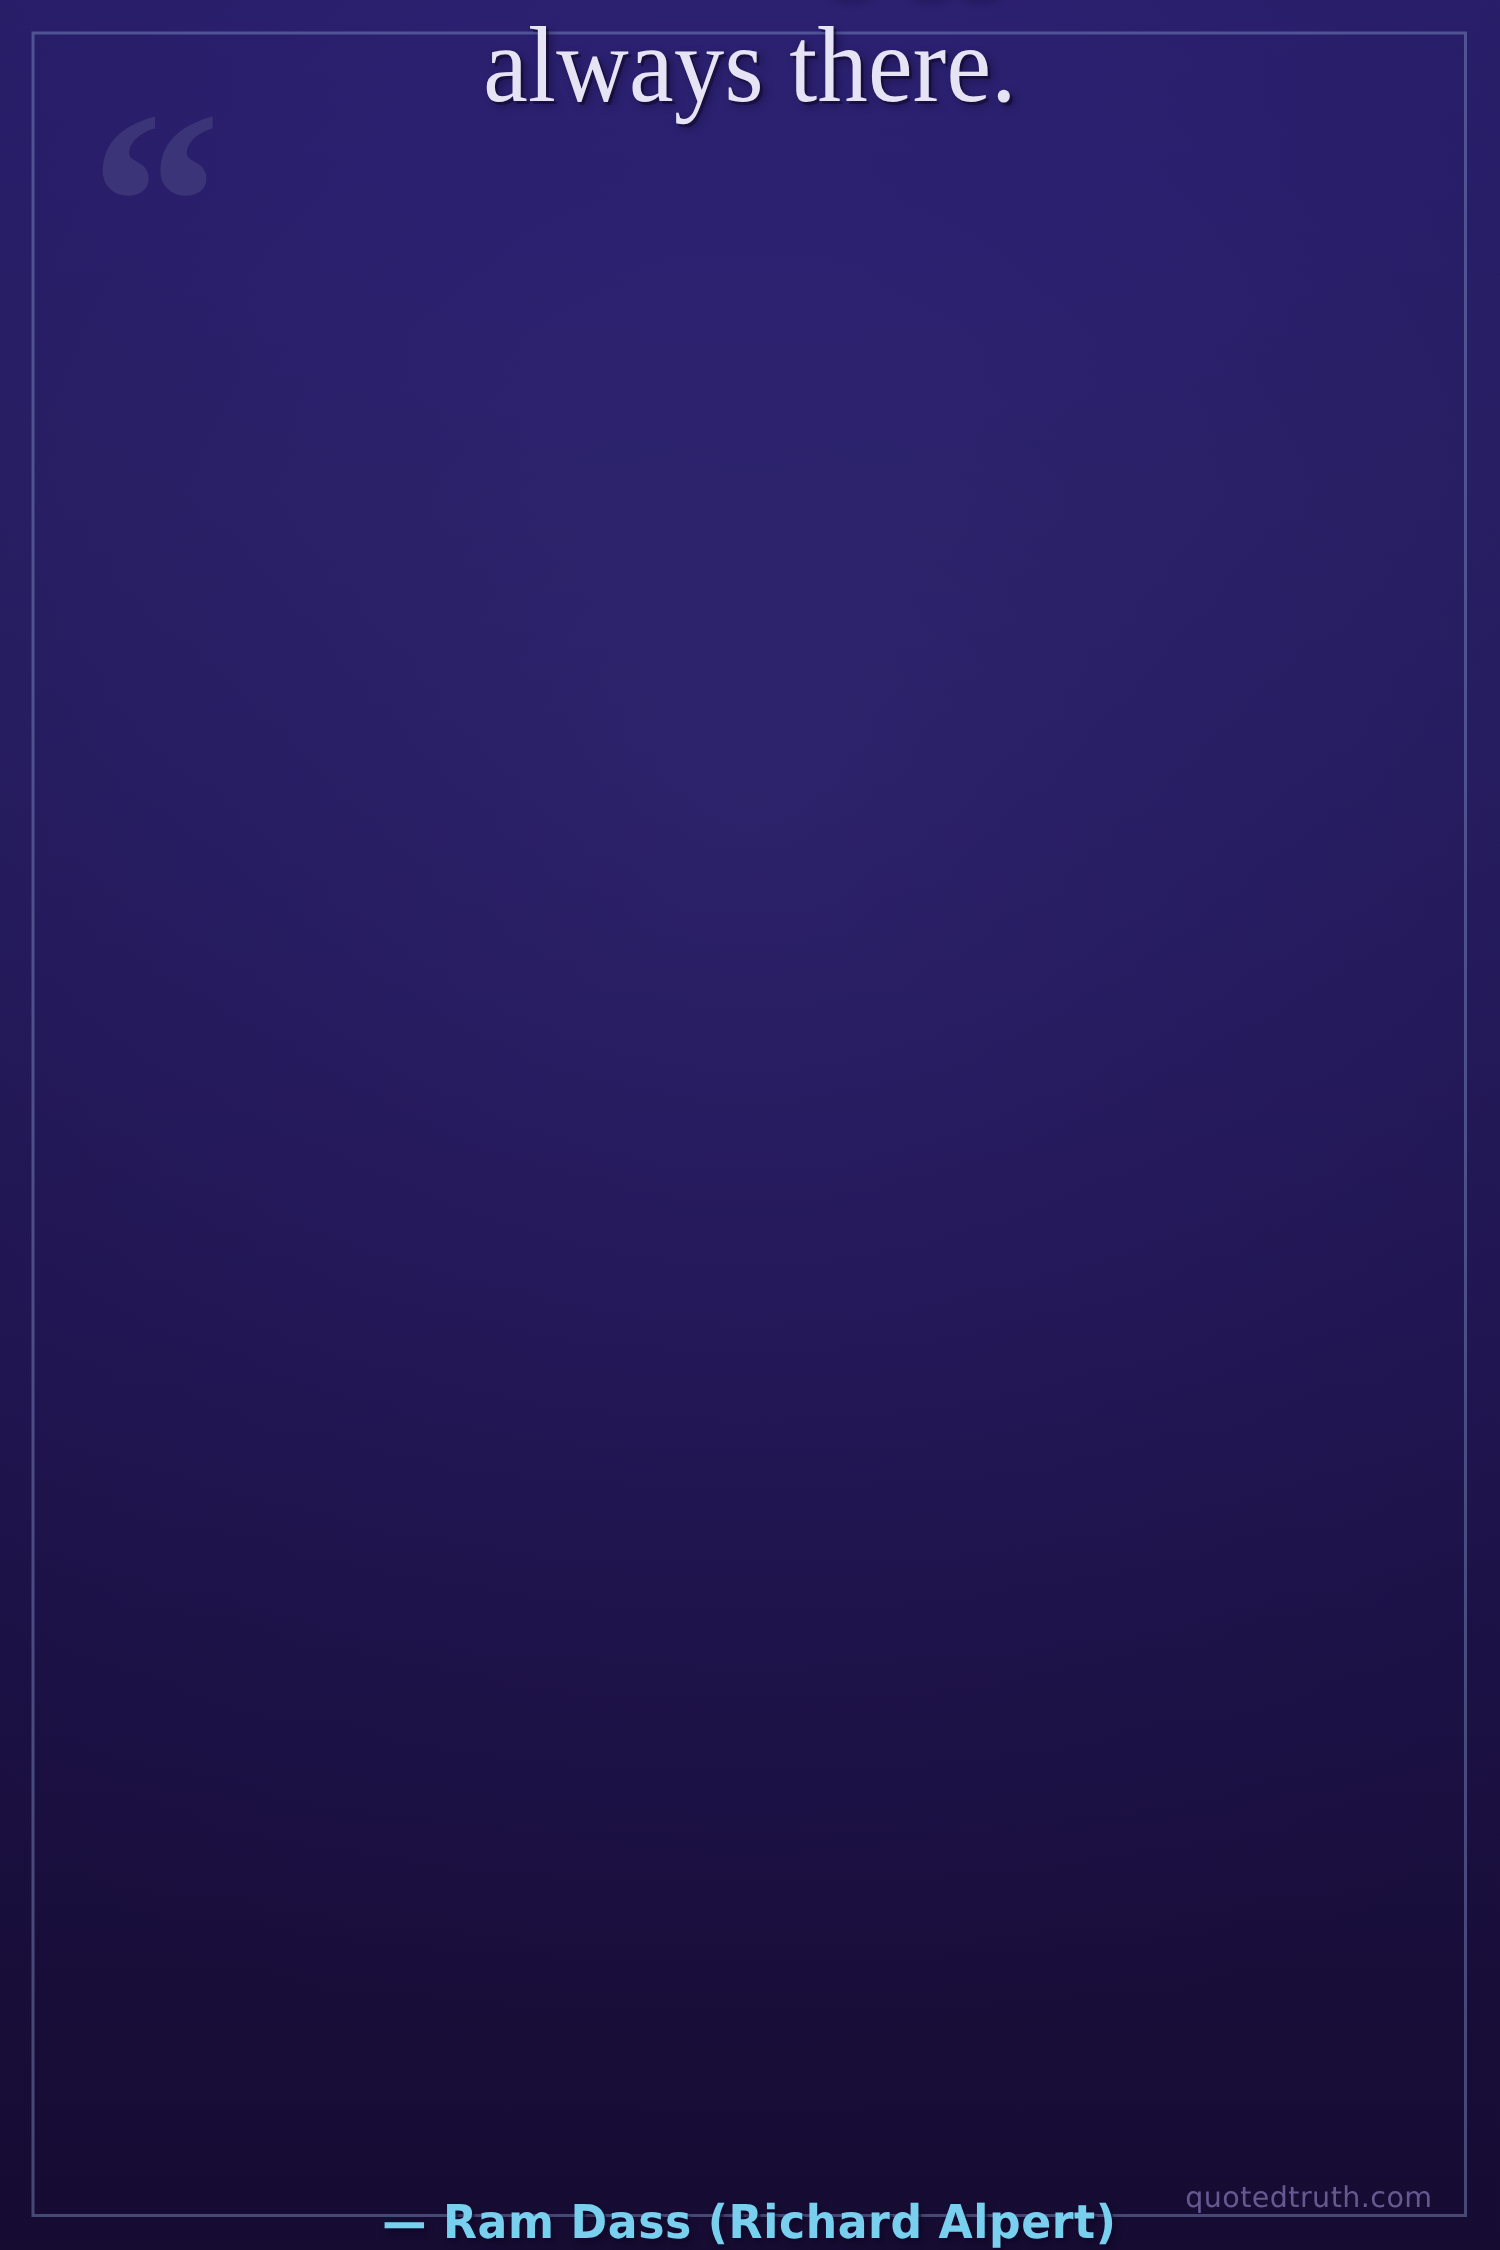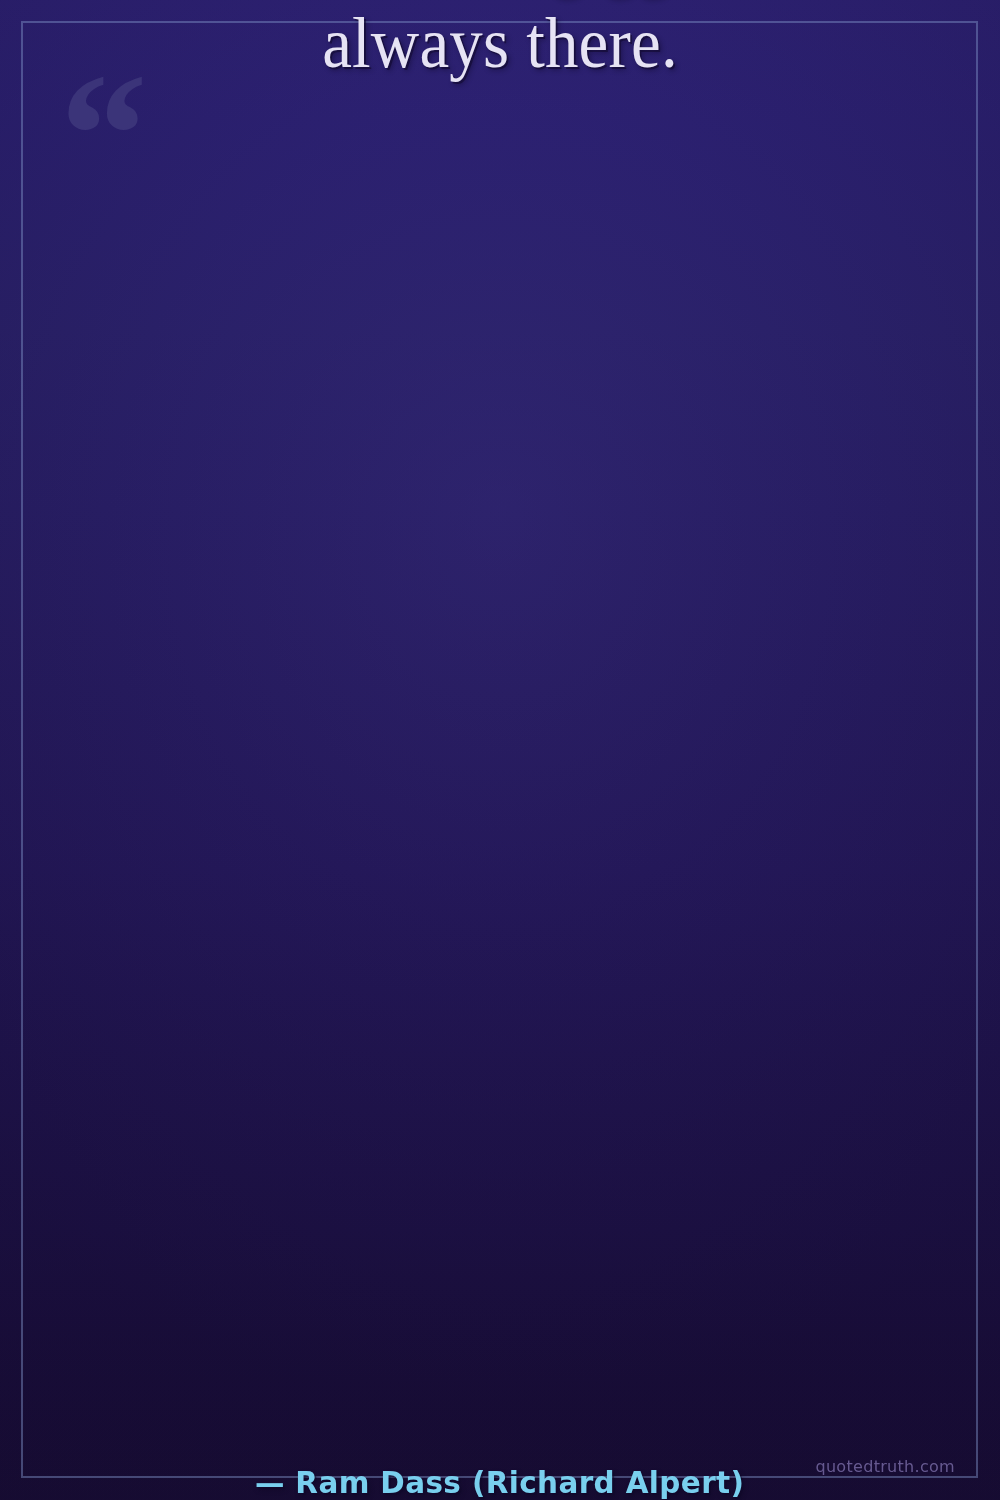--- a/index.html
+++ b/index.html
@@ -117,21 +117,21 @@
       2px 3px 5px rgba(10,4,30,.35);
     white-space:nowrap;
   }
 
   
   .watermark{
     position:absolute;
     right:45px;
     bottom:24px;
     font-family:"DejaVu Sans", sans-serif;
-    font-size:16px;
+    font-size:19px;
     font-weight:400;
     letter-spacing:.3px;
     color:#6d6098;
     opacity:.92;
   }
 </style>
 </head>
 <body>
 
 <div class="quote-card">

